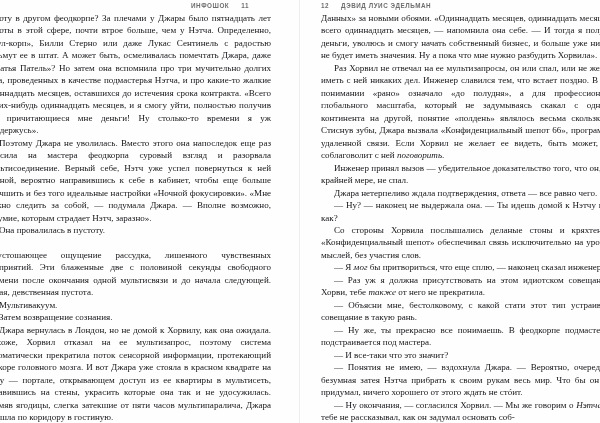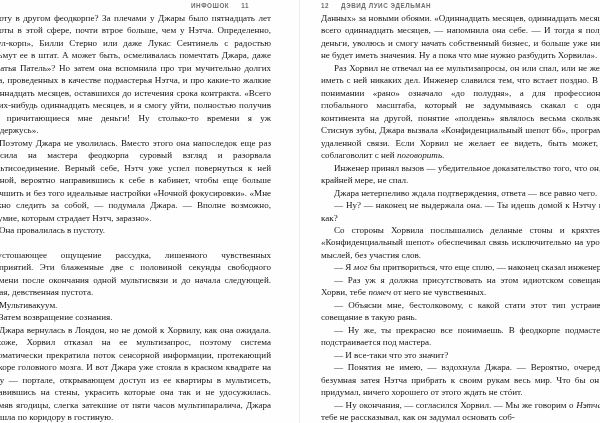--- a/index.html
+++ b/index.html
@@ -133,21 +133,21 @@
       <span class="folio">12</span><span>ДЭВИД ЛУИС ЭДЕЛЬМАН</span>
     </div>
     <div class="body-text">
       <p class="clipped-start">Данных» за новыми обоями. «Одиннадцать месяцев, одиннадцать месяцев, всего одиннадцать месяцев, — напомнила она себе. — И тогда я получу деньги, уволюсь и смогу начать собственный бизнес, и больше уже ничто не будет иметь значения. Ну а пока что мне нужно разбудить Хорвила».</p>
       <p><span>Раз Хорвил не отвечал на ее мультизапросы, он или спал, или не желал иметь с ней никаких дел. Инженер славился тем, что встает поздно. В его понимании «рано» означало «до полудня», а для профессионала глобального масштаба, который не задумы­ваясь скакал с одного континента на другой, понятие «полдень» являлось весьма скользким. Стиснув зубы, Джара вызвала «Кон­фиденциальный шепот 66», программу удаленной связи. Если Хорвил не желает ее видеть, быть может, он соблаговолит с ней </span><i>поговорить</i><span>.</span></p>
       <p>Инженер принял вызов — убедительное доказательство того, что он, по крайней мере, не спал.</p>
       <p>Джара нетерпеливо ждала подтверждения, ответа — все равно чего.</p>
       <p>— Ну? — наконец не выдержала она. — Ты идешь домой к Нэтчу или как?</p>
       <p>Со стороны Хорвила послышались деланые стоны и кряхте­ния. «Конфиденциальный шепот» обеспечивал связь исключи­тельно на уровне мыслей, без участия слов.</p>
       <p><span>— Я </span><i>мог</i><span> бы притвориться, что еще сплю, — наконец сказал инженер.</span></p>
-      <p><span>— Раз уж я должна присутствовать на этом идиотском сове­щании, Хорви, тебе </span><i>помеч</i><span> от него не чувственных.</span></p>
+      <p><span>— Раз уж я должна присутствовать на этом идиотском сове­щании, Хорви, тебе </span><i>также</i><span> от него не прекратила.</span></p>
       <p>— Объясни мне, бестолковому, с какой стати этот тип устраи­вает совещание в такую рань.</p>
       <p>— Ну же, ты прекрасно все понимаешь. В феодкорпе под­мастерье подстраивается под мастера.</p>
       <p>— И все-таки что это значит?</p>
       <p>— Понятия не имею, — вздохнула Джара. — Вероятно, оче­редная безумная затея Нэтча прибрать к своим рукам весь мир. Что бы он ни придумал, ничего хорошего от этого ждать не стóит.</p>
       <p><span>— Ну окончания, — согласился Хорвил. — Мы же говорим о </span><i>Нэтче!</i><span> Я тебе не рассказывал, как он задумал основать соб-</span></p>
     </div>
   </div>
 
 </div>
 

